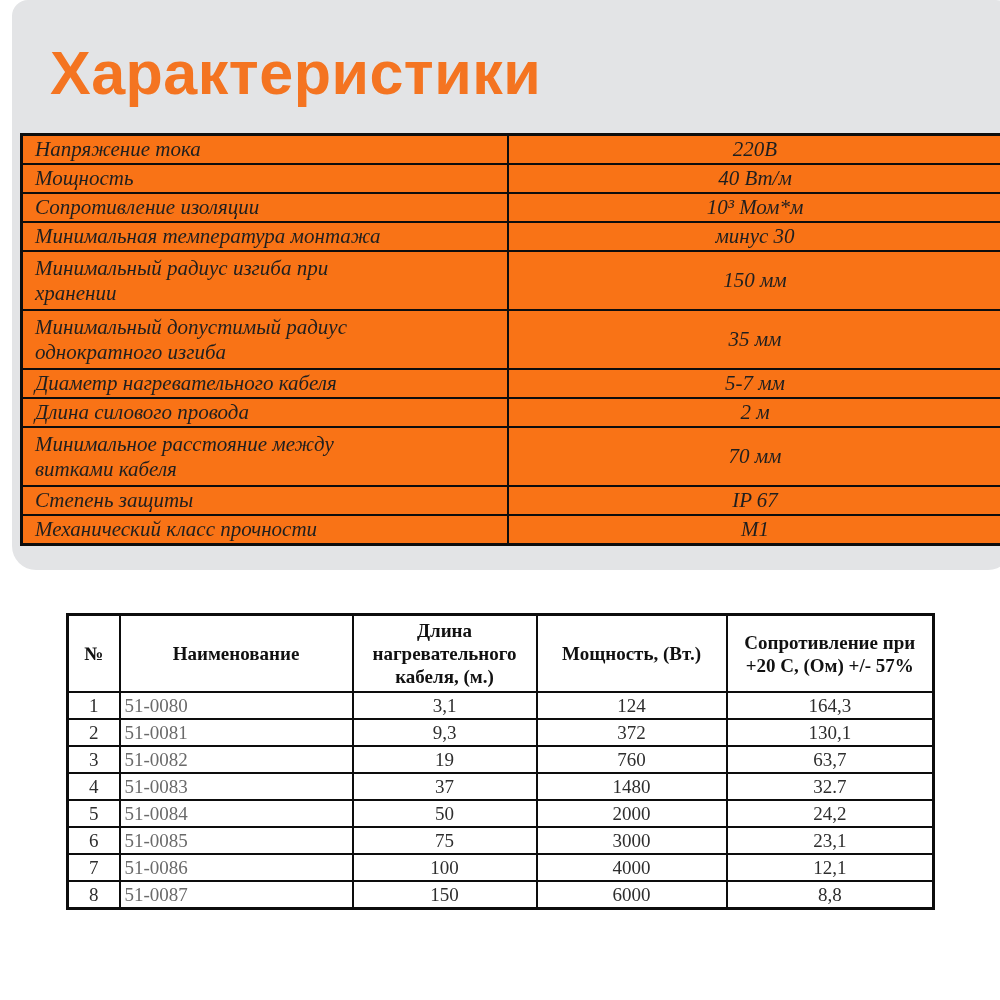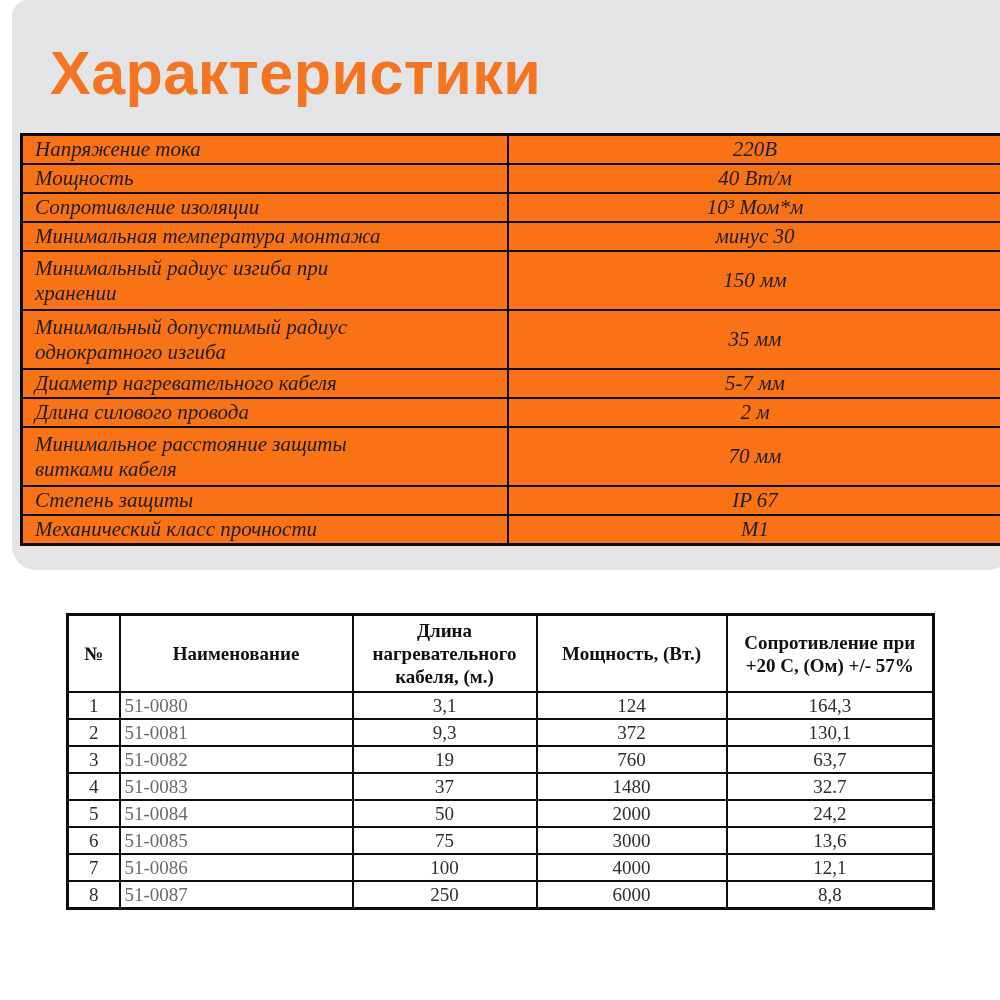--- a/index.html
+++ b/index.html
@@ -143,21 +143,21 @@
         </tr>
         <tr>
           <td class="spec-label">Диаметр нагревательного кабеля</td>
           <td class="spec-value">5-7 мм</td>
         </tr>
         <tr>
           <td class="spec-label">Длина силового провода</td>
           <td class="spec-value">2 м</td>
         </tr>
         <tr class="tall">
-          <td class="spec-label">Минимальное расстояние защиты
+          <td class="spec-label">Минимальное расстояние между
 витками кабеля</td>
           <td class="spec-value">70 мм</td>
         </tr>
         <tr>
           <td class="spec-label">Степень защиты</td>
           <td class="spec-value">IP 67</td>
         </tr>
         <tr>
           <td class="spec-label">Механический класс прочности</td>
           <td class="spec-value">М1</td>
@@ -217,32 +217,32 @@
         <td class="name-cell">51-0084</td>
         <td>50</td>
         <td>2000</td>
         <td>24,2</td>
       </tr>
       <tr>
         <td>6</td>
         <td class="name-cell">51-0085</td>
         <td>75</td>
         <td>3000</td>
-        <td>13,6</td>
+        <td>23,1</td>
       </tr>
       <tr>
         <td>7</td>
         <td class="name-cell">51-0086</td>
         <td>100</td>
         <td>4000</td>
         <td>12,1</td>
       </tr>
       <tr>
         <td>8</td>
         <td class="name-cell">51-0087</td>
-        <td>250</td>
+        <td>150</td>
         <td>6000</td>
         <td>8,8</td>
       </tr>
     </tbody>
   </table>
 
 </div>
 
 </body></html>

